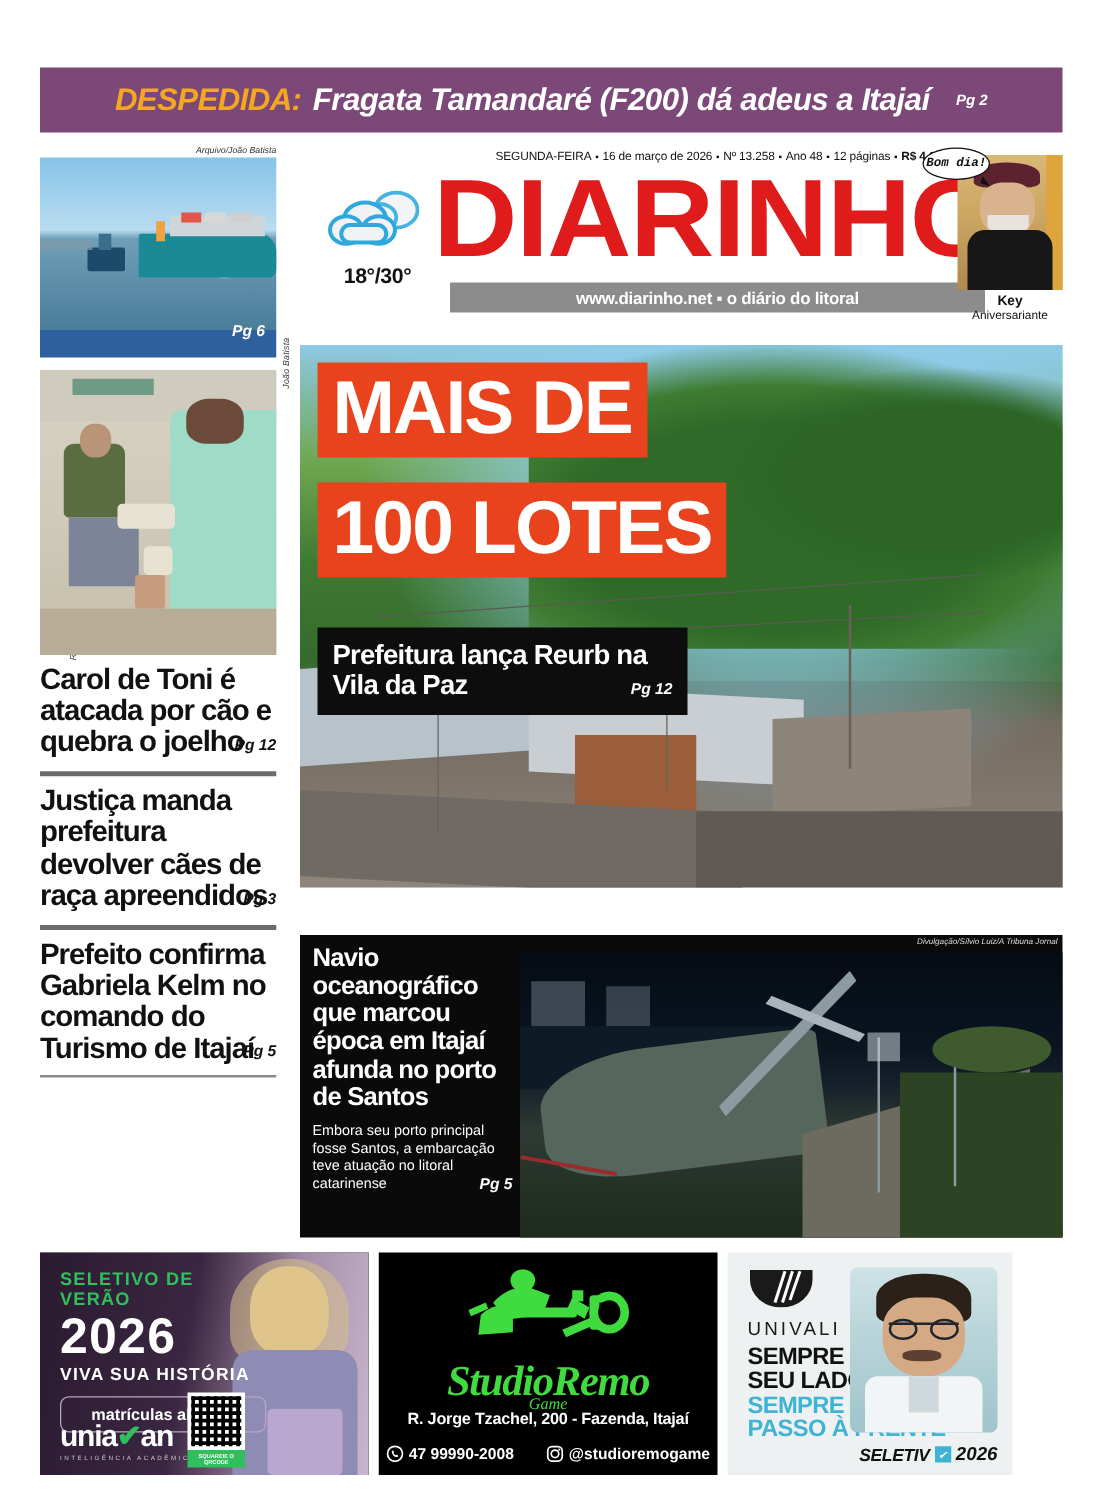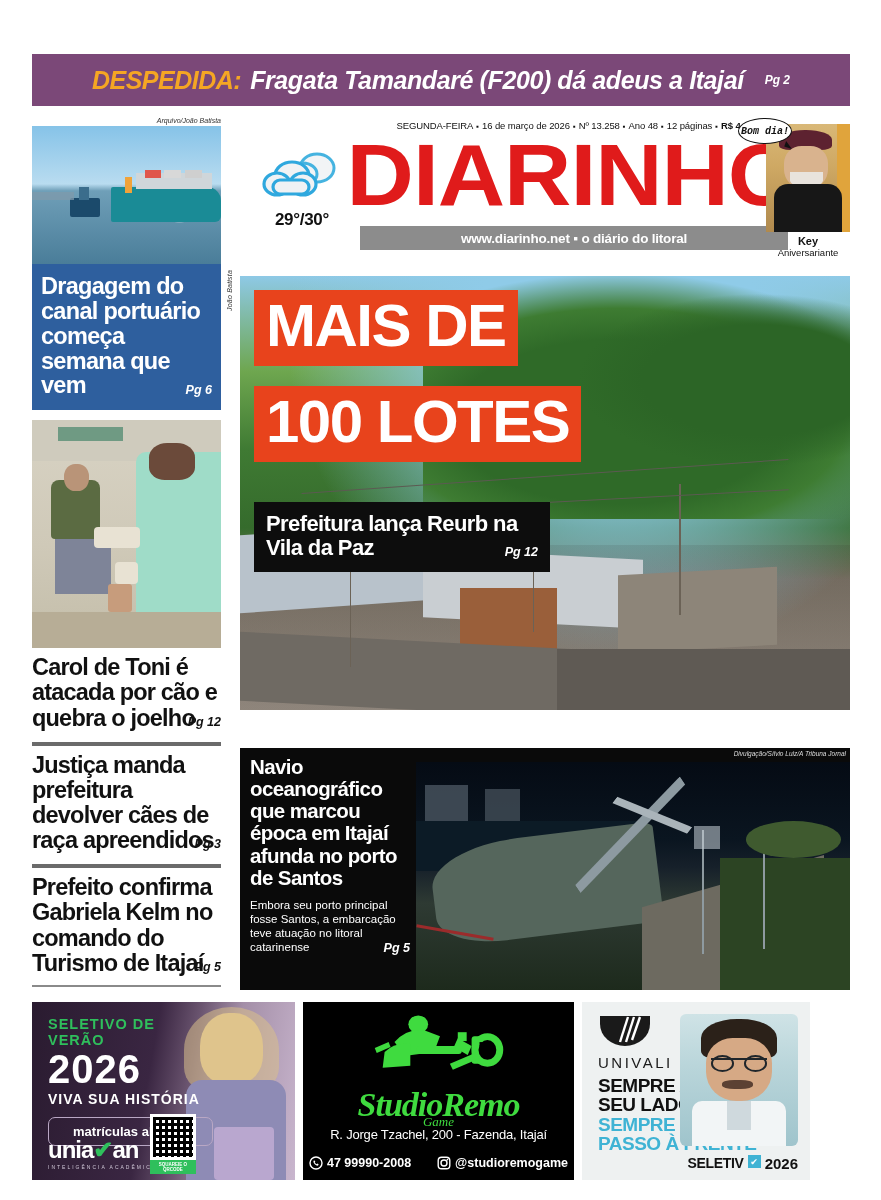--- a/index.html
+++ b/index.html
@@ -151,34 +151,34 @@
     background-size: 6px 6px, 6px 6px; background-color:#fff; }
   .qr-cap { background:#2fbf5c; color:#fff; font-size:4.5px; text-align:center; padding:2px 0; font-weight:bold;}
 
   
   .ad2 .logo-wrap { position:absolute; left:0; right:0; top: 10px; text-align:center; }
   .rower { width: 168px; height: 74px; margin: 0 auto; }
   .ad2 .brand { color:#3fdb3f; font-size: 34px; font-style:italic; font-weight:bold;
                 font-family:Liberation Serif, serif; letter-spacing:-1px; margin-top:-4px;}
   .ad2 .brand2 { color:#3fdb3f; font-size: 13px; font-style:italic; font-family:"Liberation Serif", serif; margin-top:-10px;}
   .ad2 .addr { position:absolute; left:0; right:0; bottom: 38px; text-align:center;
-               color:#fff; font-weight:normal; font-size: 13px; letter-spacing:-0.2px;}
+               color:#fff; font-weight:bold; font-size: 13px; letter-spacing:-0.2px;}
   .ad2 .contacts { position:absolute; left:0; right:0; bottom: 10px;
                    display:flex; justify-content:center; gap: 26px; color:#fff; font-weight:bold; font-size:12.5px;}
   .ad2 .contacts span { display:flex; align-items:center; gap:4px; }
 
   
   .ad3 .ulogo { position:absolute; left: 16px; top: 12px; }
   .ad3 .uname { color:#1a1a1a; font-size: 15px; letter-spacing: 2.5px; font-weight:400; margin-top:4px;}
   .ad3 .head { position:absolute; left:16px; top: 74px; }
   .ad3 .h-dark { color:#111; font-weight:bold; font-size: 19px; line-height:1.02; letter-spacing:-0.5px;}
   .ad3 .h-blue { color:#3fb3d4; font-weight:bold; font-size: 19px; line-height:1.02; letter-spacing:-0.5px;}
   .ad3 .photo { position:absolute; right: 12px; top: 12px; width: 118px; height: 132px;
                 border-radius: 6px; background-size:cover; background-position: center; }
-  .ad3 .sel { position:absolute; right: 12px; bottom: 8px; display:flex; align-items:flex-start; gap:4px;}
+  .ad3 .sel { position:absolute; right: 12px; bottom: 8px; display:flex; align-items:center; gap:4px;font-style:italic;}
   .ad3 .sel .w { color:#111; font-weight:bold; font-size: 14px; letter-spacing:-0.3px;}
   .ad3 .sel .badge { width:13px;height:13px;background:#3fb3d4;color:#fff;font-size:9px;
                      display:flex;align-items:center;justify-content:center;}
   .ad3 .sel .yr { color:#111; font-weight:bold; font-size: 15px; }
 </style>
 </head>
 <body>
 
 <div class="page">
 
@@ -203,21 +203,20 @@
           <div style="position:absolute;left:60%;top:32%;width:8%;height:6%;background:#e0564b;"></div>
           <div style="position:absolute;left:70%;top:32%;width:9%;height:6%;background:#d8d8d8;"></div>
           <div style="position:absolute;left:81%;top:32%;width:9%;height:6%;background:#cfcfcf;"></div>
           <div style="position:absolute;left:49%;top:37%;width:4%;height:12%;background:#f0a33a;"></div>
           <div style="position:absolute;left:20%;top:52%;width:16%;height:14%;background:#1b4a6b;border-radius:2px;"></div>
           <div style="position:absolute;left:25%;top:44%;width:5%;height:10%;background:#3b6d8c;"></div>
           <div style="position:absolute;left:0;top:48%;width:22%;height:6%;background:#7f9aab;opacity:.75;"></div>
         </div>
       </div>
       <div class="sb-blue">
-        <h2>Dragagem do canal portuário começa semana que vem</h2>
         <div style="text-align:right;margin-top:-18px;">
           <span class="pg">Pg 6</span>
         </div>
       </div>
     </div>
 
     <div style="height:8px;"></div>
     <div class="credit-left" style="font-size:7px;font-style:italic;color:#333;">
       <span class="vcredit" style="left:24px;top:372px;">Reprodução</span>
     </div>
@@ -276,21 +275,21 @@
           <ellipse cx="58" cy="22" rx="17" ry="14"></ellipse>
           <ellipse cx="44" cy="28" rx="14" ry="11"></ellipse>
         </g>
         <g fill="#f0f2f4" stroke="#2fa8de" stroke-width="3.2">
           <ellipse cx="33" cy="30" rx="17" ry="14"></ellipse>
           <ellipse cx="18" cy="38" rx="13" ry="11"></ellipse>
           <ellipse cx="44" cy="38" rx="13" ry="11"></ellipse>
           <rect x="14" y="34" width="36" height="14" rx="7"></rect>
         </g>
       </svg>
-      <div class="temp">29°/30°</div>
+      <div class="temp">18°/30°</div>
     </div>
 
     <div class="dateline">
       <span>SEGUNDA-FEIRA</span><span class="sep">▪</span><span>16 de março de 2026</span><span class="sep">▪</span><span>Nº 13.258</span><span class="sep">▪</span><span>Ano 48</span><span class="sep">▪</span><span>12 páginas</span><span class="sep">▪</span><b>R$ 4,00</b>
     </div>
 
     <div class="logo">DIARINHO</div>
     <div class="logo-bar">www.diarinho.net ▪ o diário do litoral</div>
 
     <div class="birthday">

